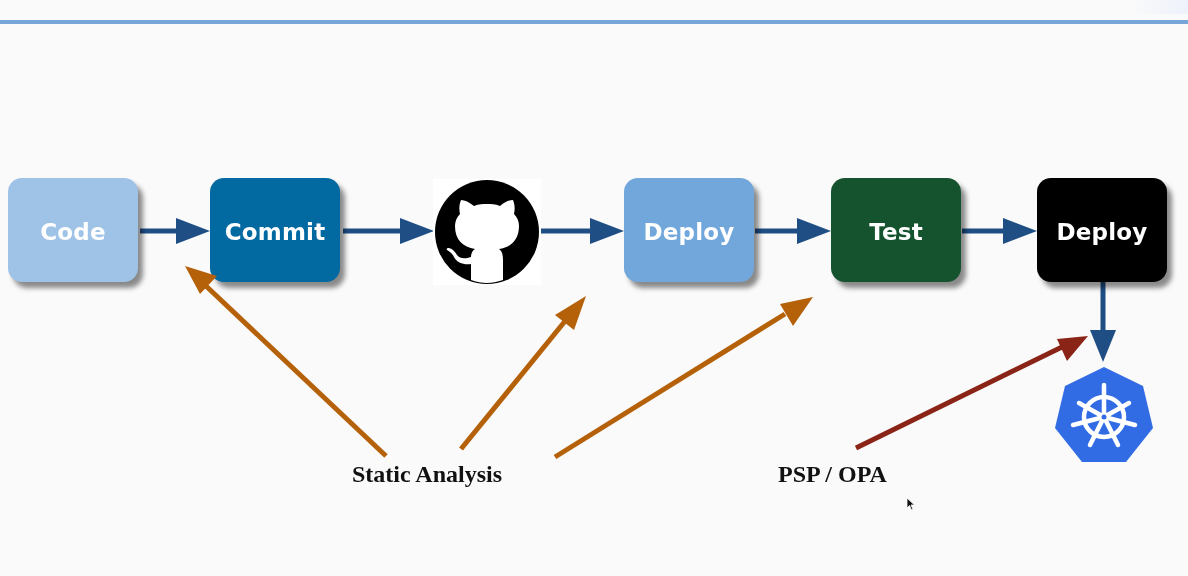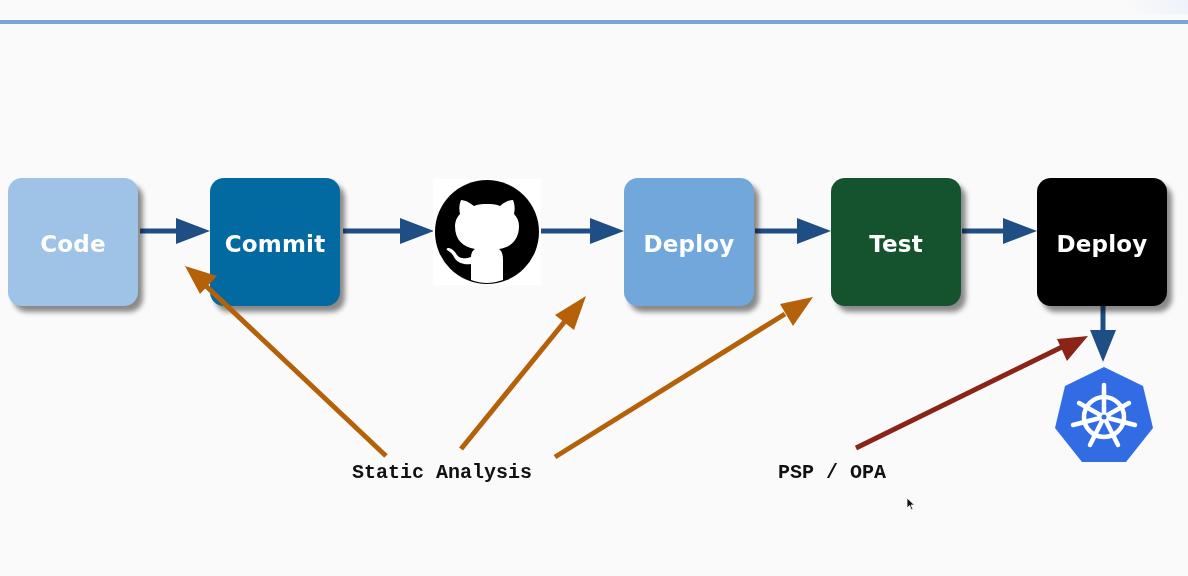--- a/index.html
+++ b/index.html
@@ -11,36 +11,36 @@
     }
     .top-rule {
       position: absolute; left: 0; top: 20px; width: 1188px; height: 4px;
       background: #78a6d8;
     }
     .top-glow {
       position: absolute; right: 0; top: 0; width: 60px; height: 14px;
       background: linear-gradient(90deg, rgba(255,255,255,0), #eef2fb);
     }
     .stage {
-      position: absolute; top: 178px; width: 130px; height: 128px;
+      position: absolute; top: 178px; width: 130px; height: 104px;
       border-radius: 14px;
       box-shadow: 5px 6px 5px rgba(0,0,0,0.45);
       display: flex; align-items: center; justify-content: center;
       color: #ffffff; font-weight: bold; font-size: 23px;
       font-family: "DejaVu Sans", sans-serif;
       letter-spacing: 0.2px;
     }
     .stage span { margin-top: 4px; }
     .github {
       position: absolute; left: 433px; top: 179px; width: 108px; height: 106px;
       background: #ffffff;
     }
     .label {
-      position: absolute; font-family: Liberation Mono, monospace; font-weight: bold;
-      font-size: 20px; color: #111111; white-space: nowrap;
+      position: absolute; font-family: Liberation Serif, serif; font-weight: bold;
+      font-size: 24px; color: #111111; white-space: nowrap;
     }
     svg.overlay { position: absolute; left: 0; top: 0; }
     .cursor { position: absolute; left: 906px; top: 497px; }
   </style>
 </head>
 <body>
 
 <div class="top-glow"></div>
 <div class="top-rule"></div>
 

